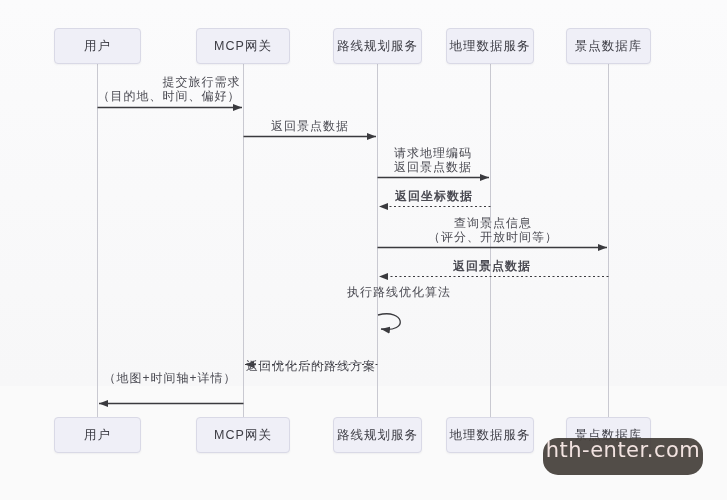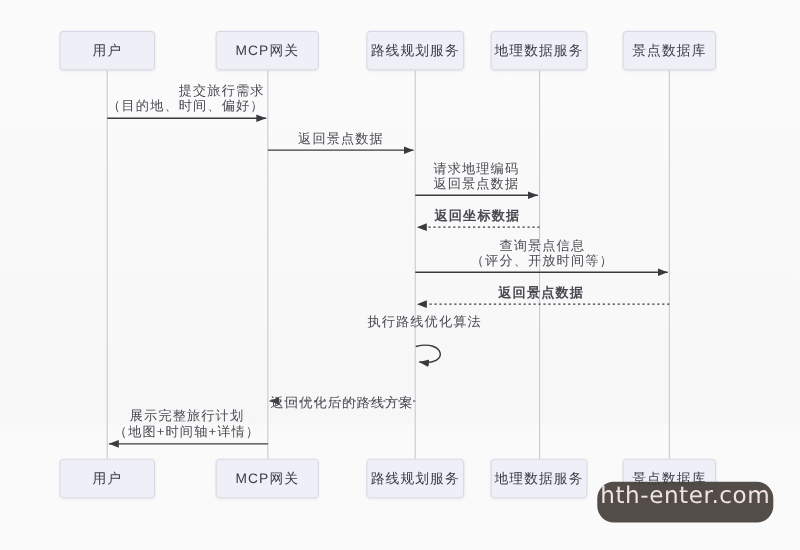--- a/index.html
+++ b/index.html
@@ -106,28 +106,27 @@
   <div class="msg" style="left:434px;top:189px;font-weight:bold;">
     <span>返回坐标数据</span>
   </div>
   <div class="msg" style="left:493px;top:216px;">
     <span>查询景点信息</span>
     <span>（评分、开放时间等）</span>
   </div>
   <div class="msg" style="left:492px;top:259px;font-weight:bold;">
     <span>返回景点数据</span>
   </div>
-  <div class="msg" style="left:386px;top:285px;">
+  <div class="msg" style="left:399px;top:285px;">
     <span>执行路线优化算法</span>
   </div>
   <div class="msg" style="left:311px;top:347px;margin-top:12px;">
     <span>返回优化后的路线方案</span>
   </div>
   <div class="msg" style="left:170px;top:371px;">
-    <span>展示完整旅行计划</span>
     <span>（地图+时间轴+详情）</span>
   </div>
 
   <div class="watermark">
     <span>hth-enter.com</span>
   </div>
 
 </div>
 
 </body></html>

